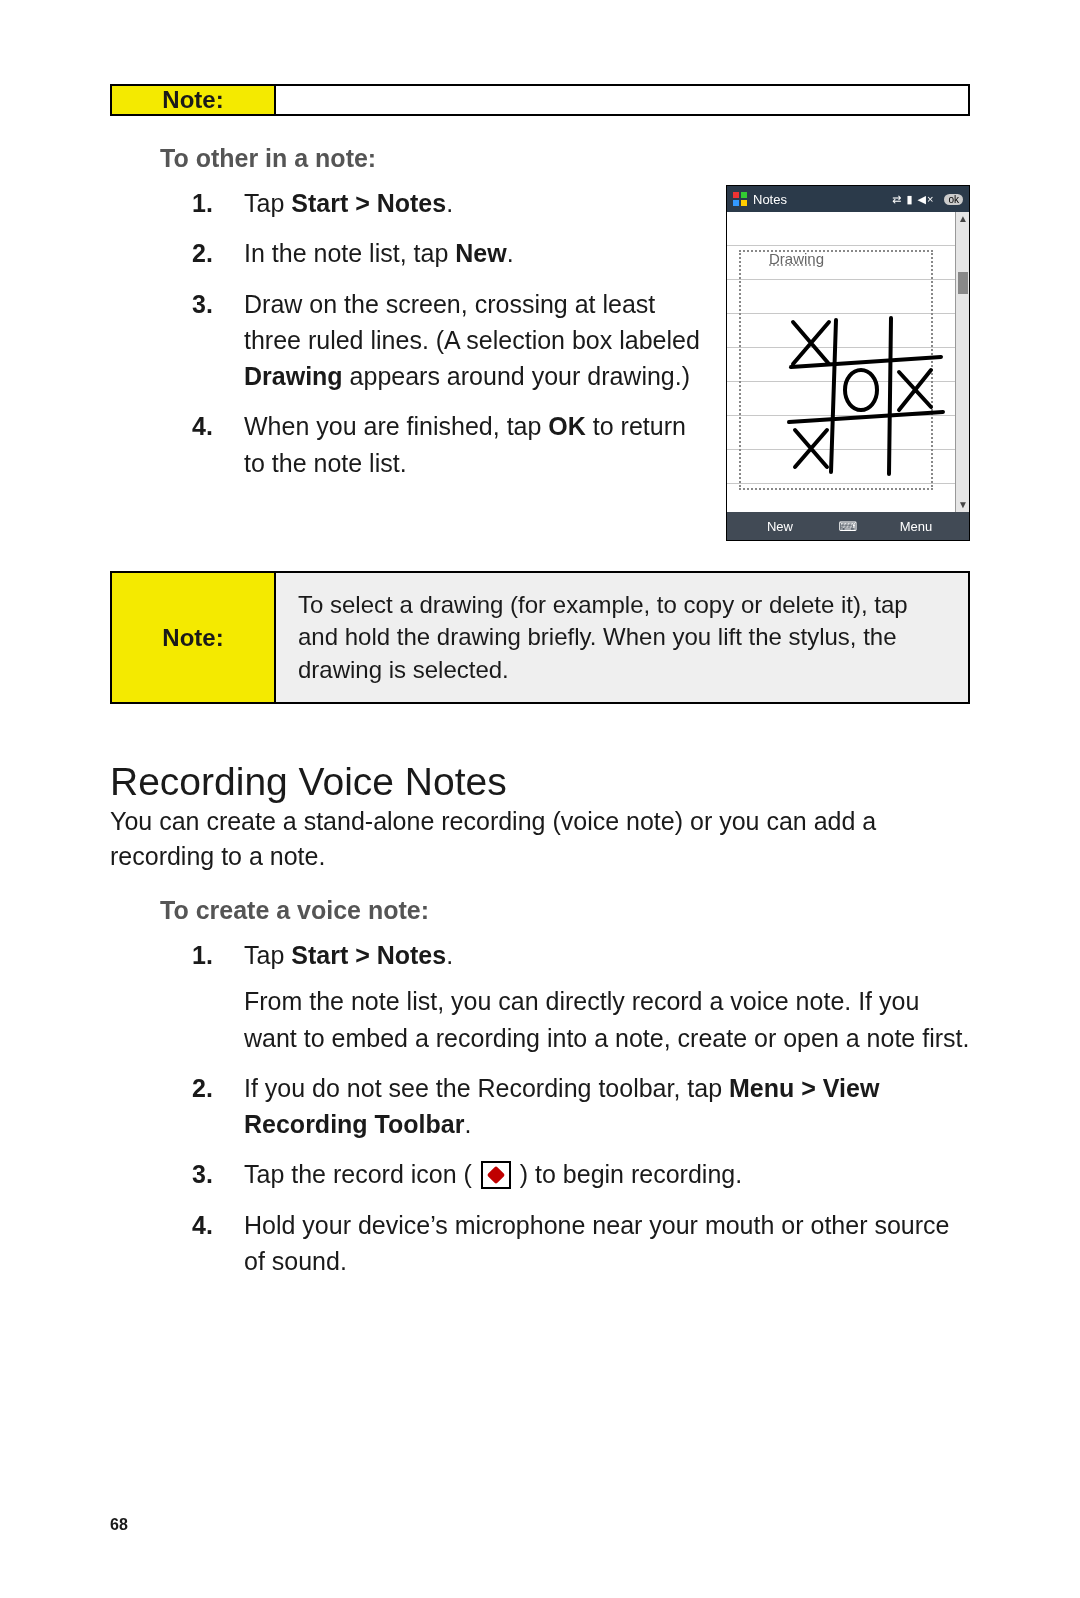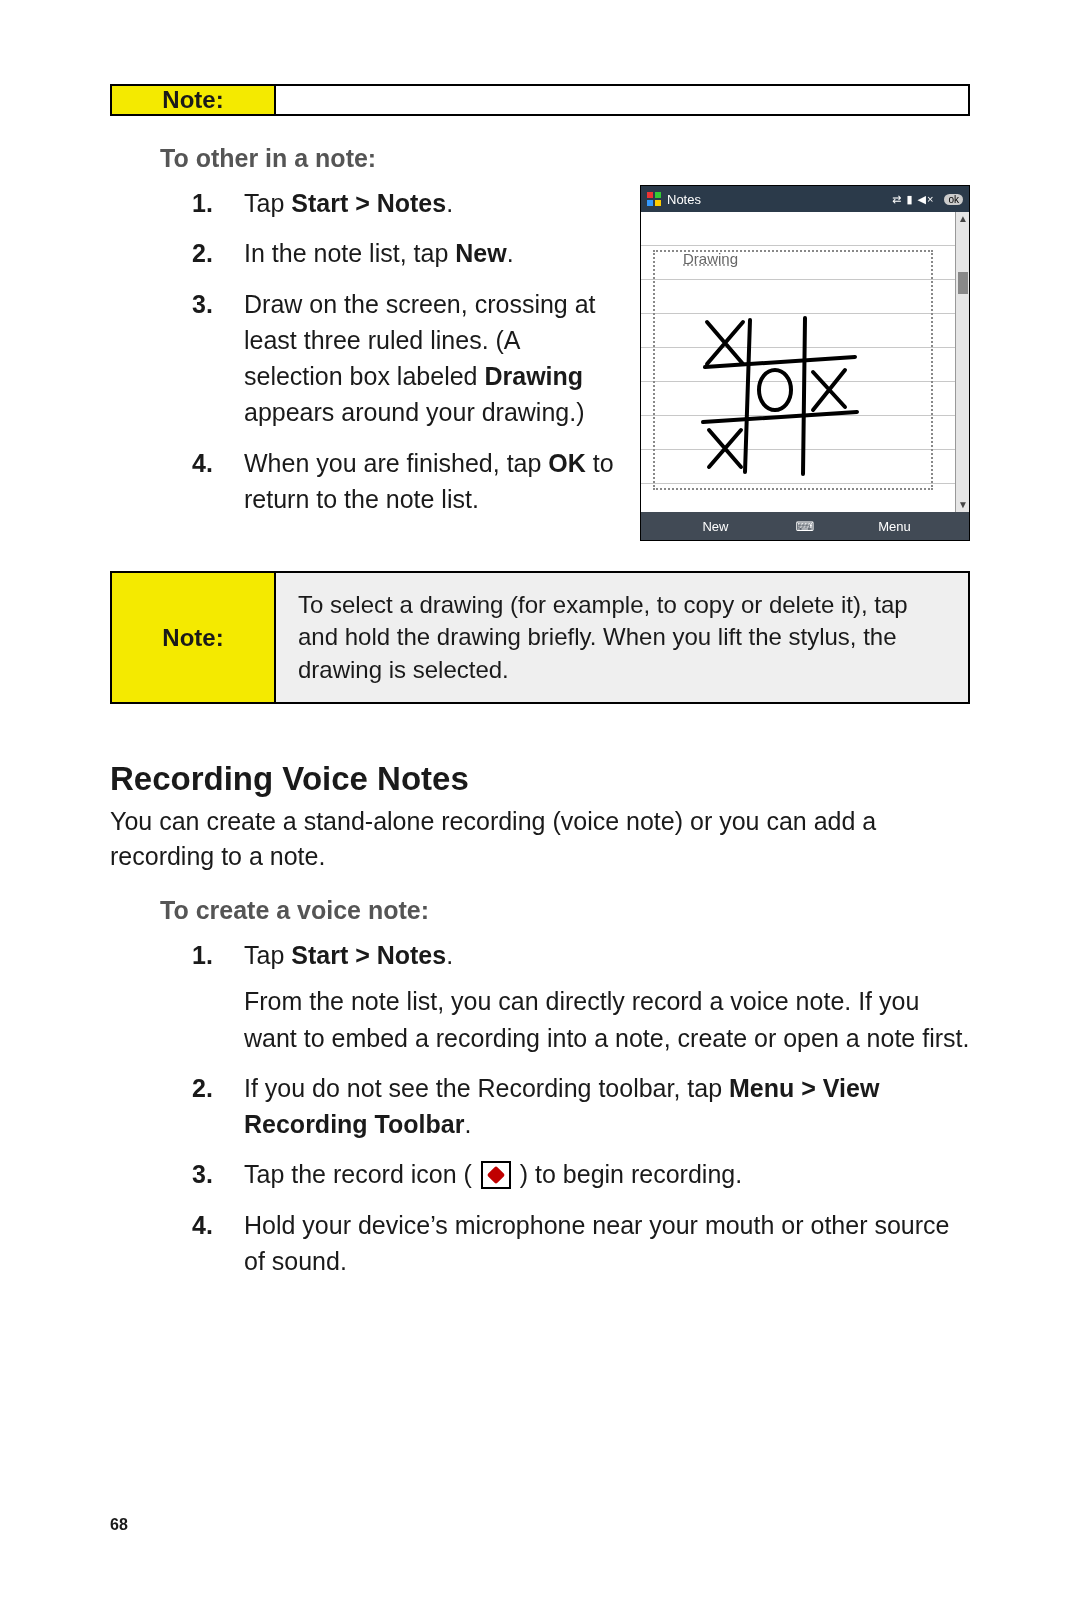--- a/index.html
+++ b/index.html
@@ -71,21 +71,21 @@
   }
   ol.steps .sub {
     font-size: 25px;
     line-height: 1.45;
     margin-top: 10px;
   }
   .b { font-weight: 700; }
 
   
   .device-shot {
-    width: 330px;
+    width: 244px;
     border: 1px solid #000;
     background: #fff;
     font-family: Tahoma, Arial, sans-serif;
   }
   .ds-titlebar {
     background: #2b3a4a;
     color: #fff;
     height: 26px;
     display: flex;
     align-items: center;
@@ -148,24 +148,24 @@
     display: flex;
     align-items: center;
     font-size: 13px;
   }
   .ds-bottombar .seg { flex:1; text-align:center; }
   .ds-bottombar .kb {
     width: 30px; text-align:center;
   }
 
   .h2 {
-    font-weight: 700;
-    font-size: 33px;
+    font-weight: 400;
+    font-size: 39px;
     margin-top: 56px;
-    margin-bottom: 6px;
+    margin-bottom: 0;
   }
   .para {
     font-size: 25px;
     line-height: 1.4;
     margin-bottom: 22px;
   }
 
   .rec-icon {
     display: inline-block;
     width: 30px; height: 28px;

